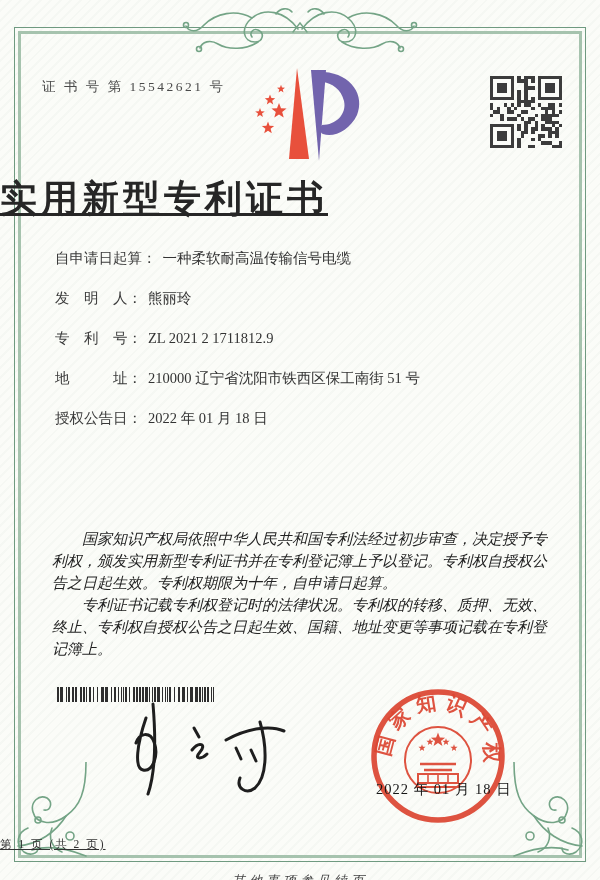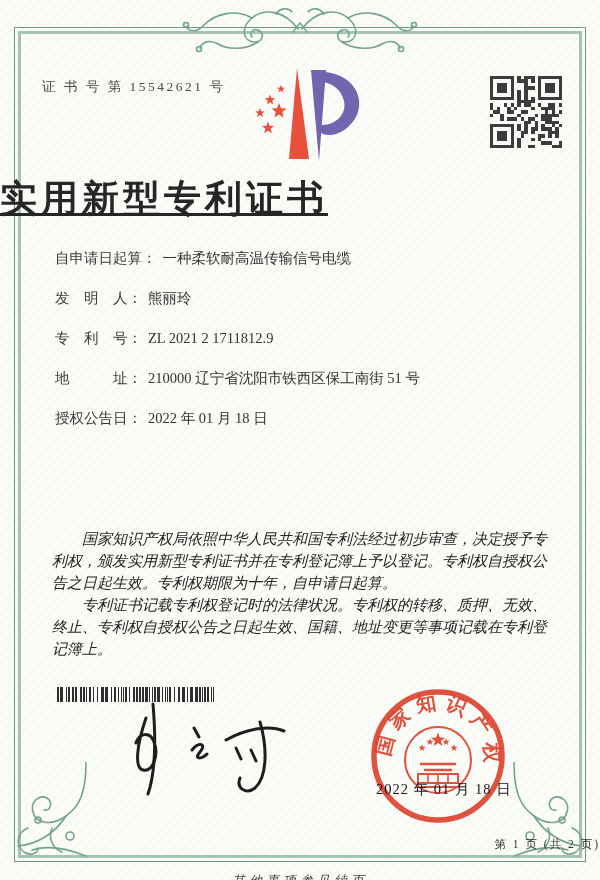--- a/index.html
+++ b/index.html
@@ -26,21 +26,21 @@
   .field-row .lab{color:#3a3a3a;}
   .field-row .val{margin-left:6px;color:#333;margin-top:12px;}
   .pair2{position:absolute;left:255px;top:0;}
   .paras{position:absolute;left:52px;top:528px;width:500px;font-size:15px;line-height:22px;font-style:italic;color:#222;}
   .paras p{margin:0;text-indent:2em;}
   .barcode{position:absolute;left:57px;top:687px;}
   .director{position:absolute;left:57px;top:735px;font-family:"Liberation Sans","DejaVu Sans",sans-serif;font-size:15px;color:#1c1c1c;line-height:27px;}
   .signature{position:absolute;left:108px;top:698px;}
   .seal{position:absolute;left:368px;top:686px;}
   .seal-date{position:absolute;left:376px;top:780px;font-size:14.5px;letter-spacing:1px;color:#161616;white-space:nowrap;}
-  .page-footer{position:absolute;left:0;top:837px;width:100%;text-align:right;font-size:11.5px;color:#333;letter-spacing:2px;}
+  .page-footer{position:absolute;left:0;top:837px;width:100%;text-align:left;font-size:11.5px;color:#333;letter-spacing:2px;text-decoration:underline;}
   .partial-bottom{position:absolute;left:50%;top:872px;transform:translateX(-50%);font-size:13px;letter-spacing:4px;font-style:italic;color:#444;white-space:nowrap;}
   svg{display:block;}
 </style>
 </head>
 <body>
 
 <div class="page">
 
   <div class="border-outer"></div>
   <div class="border-inner"></div>

